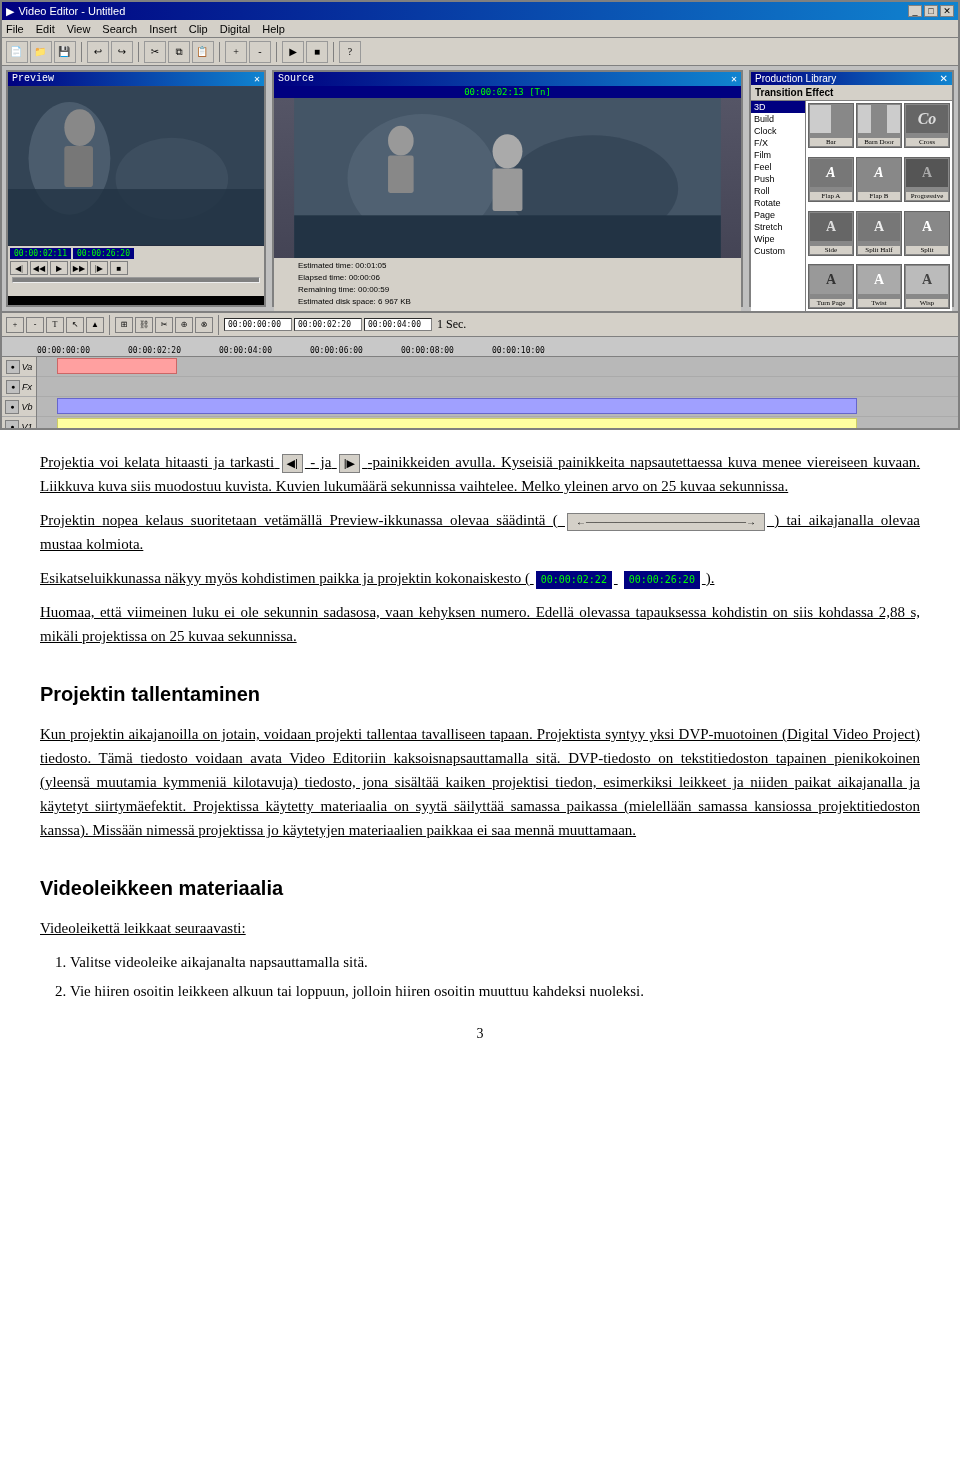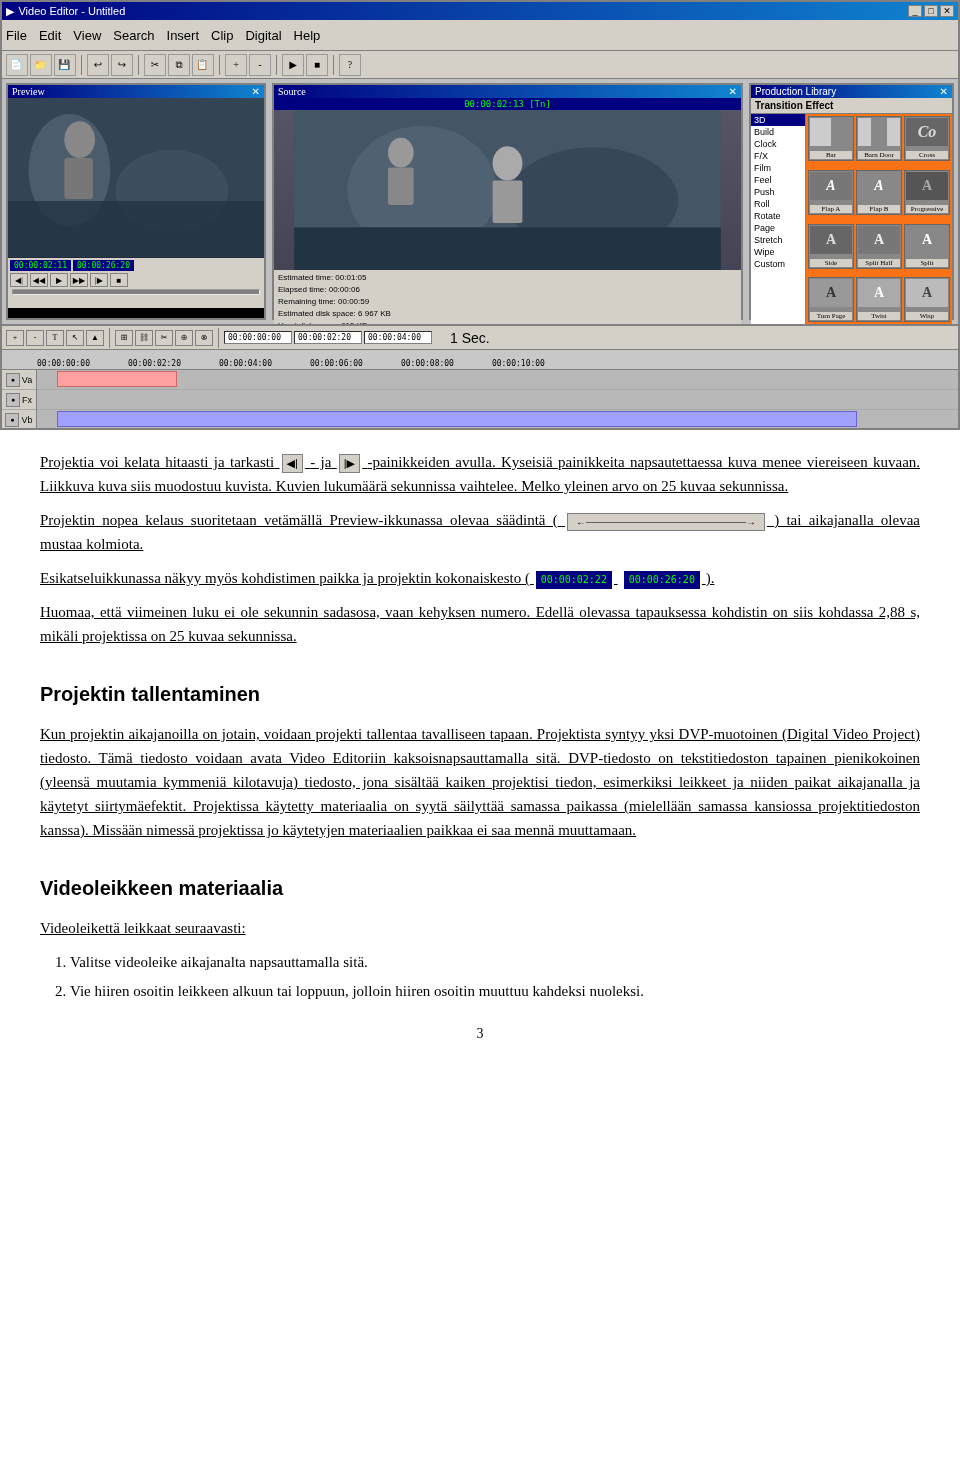--- a/index.html
+++ b/index.html
@@ -42,26 +42,26 @@
       width: 14px; height: 12px;
       font-size: 9px;
       display: flex; align-items: center; justify-content: center;
       cursor: pointer;
       color: #000;
     }
 
     
     .menubar {
       background: #d4d0c8;
-      font-size: 13px;
+      font-size: 11px;
       font-family: Arial, sans-serif;
       padding: 2px 4px;
       display: flex;
       gap: 12px;
-      height: 31px;
+      height: 18px;
       align-items: center;
       border-bottom: 1px solid #808080;
     }
 
     
     .toolbar {
       background: #d4d0c8;
       height: 28px;
       display: flex;
       align-items: center;
@@ -96,21 +96,21 @@
       border: 2px solid #808080;
       margin: 4px;
       background: #000;
       position: relative;
       flex-shrink: 0;
     }
     .panel-title {
       background: linear-gradient(to right, #000080, #1084d0);
       color: white;
       font-size: 10px;
-      font-family: Liberation Serif, serif;
+      font-family: Liberation Mono, monospace;
       padding: 1px 4px;
       display: flex;
       justify-content: space-between;
     }
     .video-placeholder {
       width: 100%;
       height: 160px;
       background: linear-gradient(135deg, #3a3a3a 0%, #1a1a1a 50%, #2a2a2a 100%);
       position: relative;
       overflow: hidden;
@@ -196,40 +196,41 @@
     .source-info {
       background: #d4d0c8;
       font-size: 8px;
       font-family: Arial, sans-serif;
       padding: 2px 4px;
       height: 65px;
       overflow: hidden;
     }
     .source-info div {
       line-height: 12px;
+      margin-left: 20px;
     }
 
     
     .panel-library {
       width: 205px;
       border: 2px solid #808080;
       margin: 4px;
       flex-shrink: 0;
     }
     .library-title {
       background: linear-gradient(to right, #000080, #1084d0);
       color: white;
       font-size: 10px;
       font-family: Arial, sans-serif;
       padding: 1px 4px;
       display: flex;
       justify-content: space-between;
     }
     .library-body {
-      background: #f97316;
+      background: #ffffff;
       display: flex;
       height: calc(100% - 16px);
     }
     .library-list {
       width: 55px;
       background: #fff;
       border-right: 1px solid #808080;
       font-size: 9px;
       font-family: Arial, sans-serif;
       overflow-y: auto;
@@ -324,20 +325,21 @@
       border-right: 1px solid #808080;
     }
     .track-label {
       height: 20px;
       display: flex;
       align-items: center;
       justify-content: center;
       font-size: 9px;
       font-family: Arial, sans-serif;
       border-bottom: 1px solid #aaa;
+      font-style: italic;
     }
     .track-btn {
       width: 14px; height: 14px;
       background: #c0c0c0;
       border: 1px solid #808080;
       font-size: 7px;
       margin-right: 2px;
       display: inline-flex;
       align-items: center;
       justify-content: center;
@@ -659,21 +661,21 @@
       <div class="toolbar-sep"></div>
       <div class="tl-btn">⊞</div>
       <div class="tl-btn">⛓</div>
       <div class="tl-btn">✂</div>
       <div class="tl-btn">⊕</div>
       <div class="tl-btn">⊗</div>
       <div class="toolbar-sep"></div>
       <div class="tl-display">00:00:00:00</div>
       <div class="tl-display">00:00:02:20</div>
       <div class="tl-display">00:00:04:00</div>
-      <div style="margin-left:16px; font-size:14px; font-family:Liberation Sans, sans-serif;">1 Sec.</div>
+      <div style="margin-left:3px; font-size:12px; font-family:Liberation Serif, serif;">1 Sec.</div>
     </div>
 
     <div class="timeline-ruler">
       <span class="ruler-mark">00:00:00:00</span>
       <span class="ruler-mark">00:00:02:20</span>
       <span class="ruler-mark">00:00:04:00</span>
       <span class="ruler-mark">00:00:06:00</span>
       <span class="ruler-mark">00:00:08:00</span>
       <span class="ruler-mark">00:00:10:00</span>
     </div>

